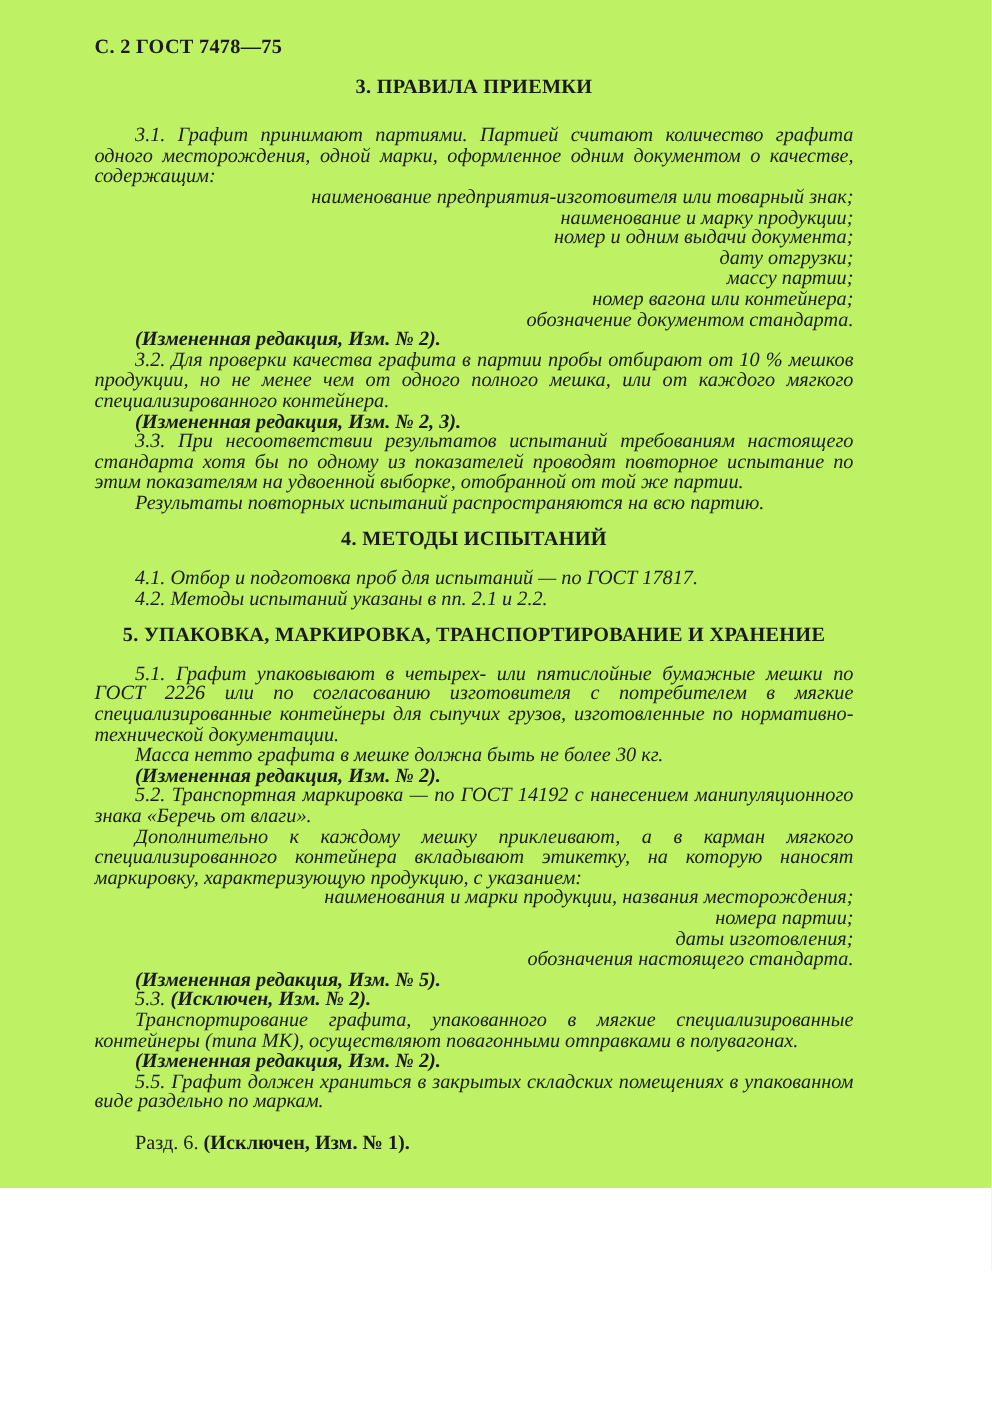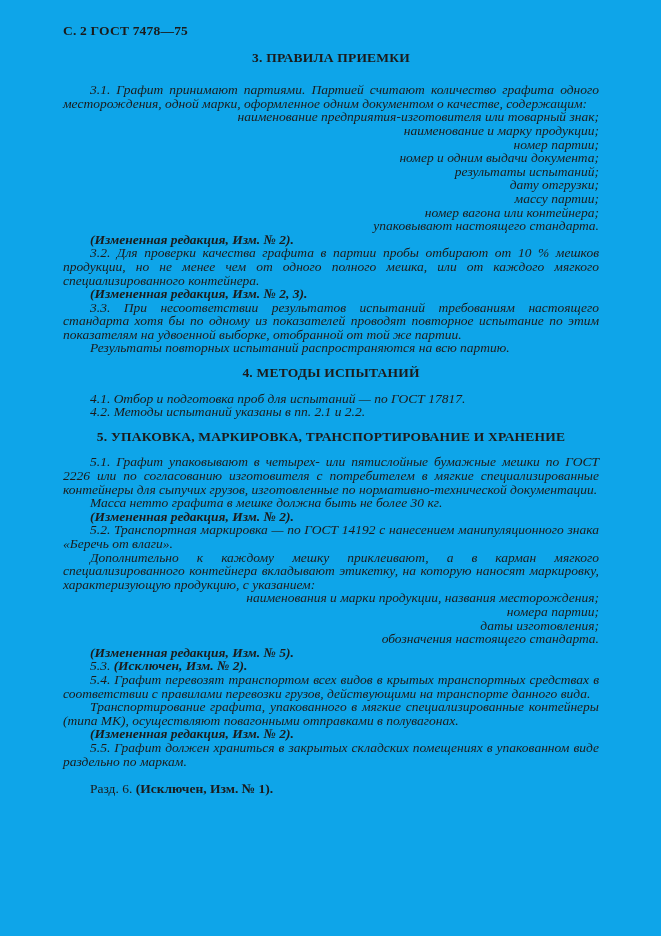--- a/index.html
+++ b/index.html
@@ -12,23 +12,23 @@
     height: 936px;
     overflow: hidden;
     color: #1b1b1b;
     font-family: "Liberation Serif", "DejaVu Serif", serif;
     font-size: 13.5px;
     line-height: 13.6px;
   }
   .page {
     box-sizing: border-box;
     width: 661px;
-    height: 936px;
-    padding: 24px 62px 0 63px;
-    background: #0ea5e9;
+    height: 792px;
+    padding: 24px 92px 0 63px;
+    background: #bef264;
   }
   .doc-header {
     font-weight: bold;
     font-size: 13.5px;
     margin: 0 0 4px 0;
     letter-spacing: 0.2px;
   }
   .doc-section { margin: 0; }
   .section-heading {
     font-size: 13.5px;
@@ -74,27 +74,25 @@
 
 <div class="page">
   <div class="doc-header">С. 2 ГОСТ 7478—75</div>
 
   <main>
       <section class="doc-section">
         <h2 class="section-heading">3. ПРАВИЛА ПРИЕМКИ</h2>
         <p class="block block-para">3.1. Графит принимают партиями. Партией считают количество графита одного месторождения, одной марки, оформленное одним документом о качестве, содержащим:</p>
         <p class="block block-list">наименование предприятия-изготовителя или товарный знак;</p>
         <p class="block block-list">наименование и марку продукции;</p>
-        <p class="block block-list">номер партии;</p>
         <p class="block block-list">номер и одним выдачи документа;</p>
-        <p class="block block-list">результаты испытаний;</p>
         <p class="block block-list">дату отгрузки;</p>
         <p class="block block-list">массу партии;</p>
         <p class="block block-list">номер вагона или контейнера;</p>
-        <p class="block block-list">упаковывают настоящего стандарта.</p>
+        <p class="block block-list">обозначение документом стандарта.</p>
         <p class="block block-bold">(Измененная редакция, Изм. № 2).</p>
         <p class="block block-para">3.2. Для проверки качества графита в партии пробы отбирают от 10 % мешков продукции, но не менее чем от одного полного мешка, или от каждого мягкого специализированного контейнера.</p>
         <p class="block block-bold">(Измененная редакция, Изм. № 2, 3).</p>
         <p class="block block-para">3.3. При несоответствии результатов испытаний требованиям настоящего стандарта хотя бы по одному из показателей проводят повторное испытание по этим показателям на удвоенной выборке, отобранной от той же партии.</p>
         <p class="block block-para">Результаты повторных испытаний распространяются на всю партию.</p>
       </section>
       <section class="doc-section">
         <h2 class="section-heading">4. МЕТОДЫ ИСПЫТАНИЙ</h2>
         <p class="block block-para">4.1. Отбор и подготовка проб для испытаний — по ГОСТ 17817.</p>
         <p class="block block-para">4.2. Методы испытаний указаны в пп. 2.1 и 2.2.</p>
@@ -105,21 +103,20 @@
         <p class="block block-para">Масса нетто графита в мешке должна быть не более 30 кг.</p>
         <p class="block block-bold">(Измененная редакция, Изм. № 2).</p>
         <p class="block block-para">5.2. Транспортная маркировка — по ГОСТ 14192 с нанесением манипуляционного знака «Беречь от влаги».</p>
         <p class="block block-para">Дополнительно к каждому мешку приклеивают, а в карман мягкого специализированного контейнера вкладывают этикетку, на которую наносят маркировку, характеризующую продукцию, с указанием:</p>
         <p class="block block-list">наименования и марки продукции, названия месторождения;</p>
         <p class="block block-list">номера партии;</p>
         <p class="block block-list">даты изготовления;</p>
         <p class="block block-list">обозначения настоящего стандарта.</p>
         <p class="block block-bold">(Измененная редакция, Изм. № 5).</p>
         <p class="block block-mixed"><span>5.3. </span><strong>(Исключен, Изм. № 2).</strong></p>
-        <p class="block block-para">5.4. Графит перевозят транспортом всех видов в крытых транспортных средствах в соответствии с правилами перевозки грузов, действующими на транспорте данного вида.</p>
         <p class="block block-para">Транспортирование графита, упакованного в мягкие специализированные контейнеры (типа МК), осуществляют повагонными отправками в полувагонах.</p>
         <p class="block block-bold">(Измененная редакция, Изм. № 2).</p>
         <p class="block block-para">5.5. Графит должен храниться в закрытых складских помещениях в упакованном виде раздельно по маркам.</p>
       </section>
     </main>
 
   <p class="closing-note"><span>Разд. 6. </span><strong>(Исключен, Изм. № 1).</strong></p>
 </div>
 
 </body></html>

